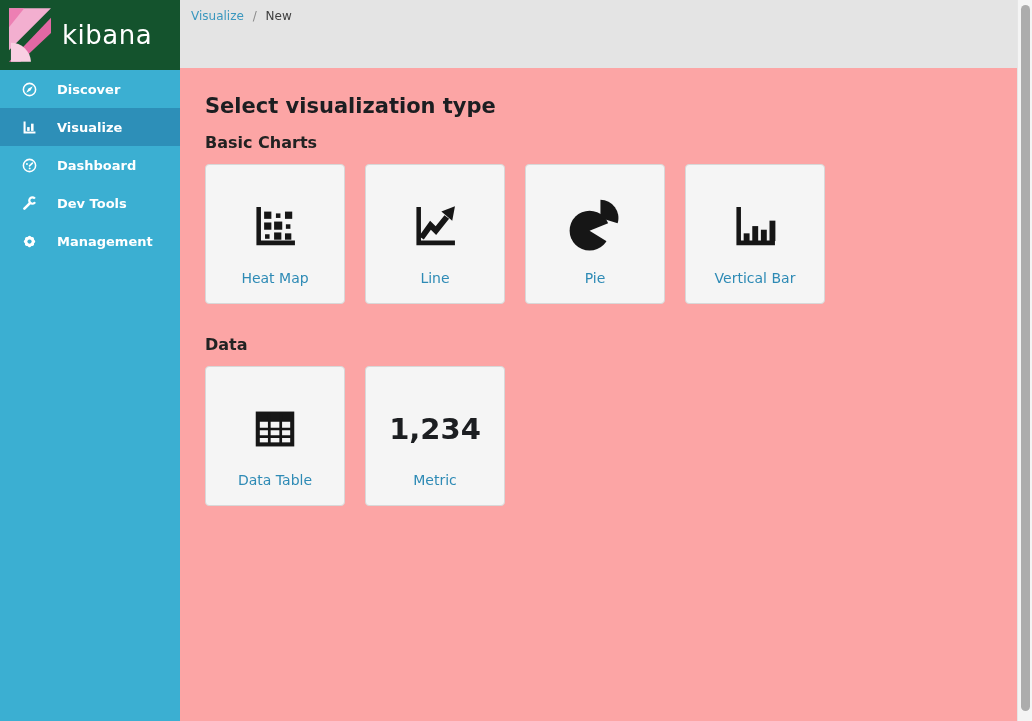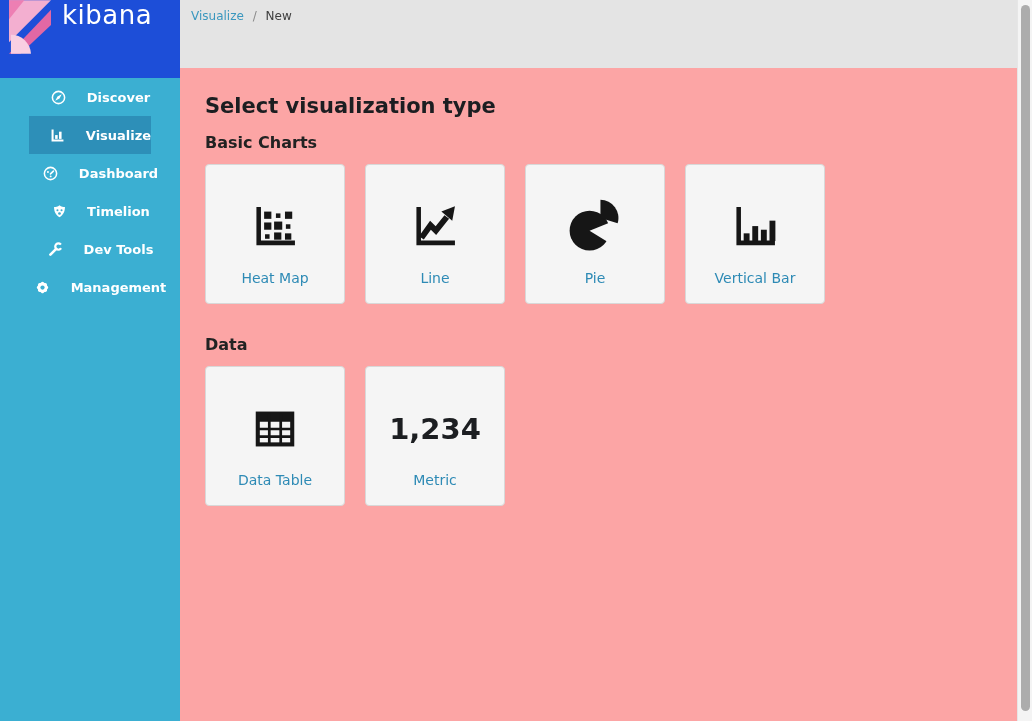--- a/index.html
+++ b/index.html
@@ -3,23 +3,23 @@
 <meta charset="utf-8">
 <style>
   * { margin:0; padding:0; box-sizing:border-box; }
   html,body { width:1032px; height:721px; overflow:hidden; }
   body { font-family:"DejaVu Sans","Liberation Sans",sans-serif; background:#E4E4E4; }
 
   .app { display:flex; width:1032px; height:721px; }
 
   
   .sidebar { width:180px; flex:none; background:#3BAFD2; display:flex; flex-direction:column; }
-  .logo-area { height:78px; background:#1d4ed8; display:flex; padding-left:9px; flex:none; cursor:pointer; }
+  .logo-area { height:70px; background:#14532d; display:flex; align-items:center; padding-left:9px; flex:none; cursor:pointer; }
   .logo-text { color:#FFFFFF; font-size:26px; font-weight:400; margin-left:11px; letter-spacing:0.5px; }
-  .nav { display:flex; flex-direction:column;align-items:center; }
+  .nav { display:flex; flex-direction:column; }
   .nav-item { height:38px; display:flex; align-items:center; padding-left:20px; cursor:pointer; }
   .nav-item.selected { background:#2D8FB8; }
   .nav-icon { width:18px; height:18px; display:flex; align-items:center; justify-content:center; flex:none; }
   .nav-label { color:#FFFFFF; font-size:13px; font-weight:bold; margin-left:19px; }
 
   
   .main { flex:1; background:#E4E4E4; position:relative; display:flex; flex-direction:column; }
   .breadcrumb-bar { height:68px; flex:none; padding:9px 0 0 11px; font-size:12px; }
   .crumb-link { color:#3A97BE; cursor:pointer; }
   .crumb-sep { color:#8A8A8A; margin:0 5px; }
@@ -94,31 +94,20 @@
           <svg width="17" height="17" viewBox="0 0 20 20">
             <circle cx="10" cy="10" r="7.2" fill="none" stroke="#fff" stroke-width="1.8"></circle>
             <path d="M10,10.4 L13.4,7.2" stroke="#fff" stroke-width="1.9" stroke-linecap="round"></path>
             <circle cx="7" cy="8.2" r="1.15" fill="#fff"></circle>
             <circle cx="10.2" cy="13.4" r="1.15" fill="#fff"></circle>
           </svg>
         </span>
         <span class="nav-label">Dashboard</span>
       </div>
 
-      <div class="nav-item">
-        <span class="nav-icon">
-          <svg width="17" height="17" viewBox="0 0 20 20">
-            <path d="M10,2.5 C12,4.2 14.6,4.8 16.4,4.8 C16.4,9.4 15.2,13.6 10,16.8 C4.8,13.6 3.6,9.4 3.6,4.8 C5.4,4.8 8,4.2 10,2.5 Z" fill="#fff"></path>
-            <circle cx="7.6" cy="8.6" r="1.2" fill="#3BAFD2"></circle>
-            <circle cx="12.4" cy="8.6" r="1.2" fill="#3BAFD2"></circle>
-            <rect x="8.4" y="11" width="3.2" height="2.8" rx="1.4" fill="#3BAFD2"></rect>
-          </svg>
-        </span>
-        <span class="nav-label">Timelion</span>
-      </div>
 
       <div class="nav-item">
         <span class="nav-icon">
           <svg width="17" height="17" viewBox="0 0 20 20">
             <circle cx="13.4" cy="6.6" r="3.7" fill="none" stroke="#fff" stroke-width="2.6"></circle>
             <polygon points="13.4,6.6 20,1.5 20,10.5" fill="#3BAFD2"></polygon>
             <path d="M10.8,9.2 L4,16" stroke="#fff" stroke-width="3.1" stroke-linecap="round"></path>
           </svg>
         </span>
         <span class="nav-label">Dev Tools</span>

